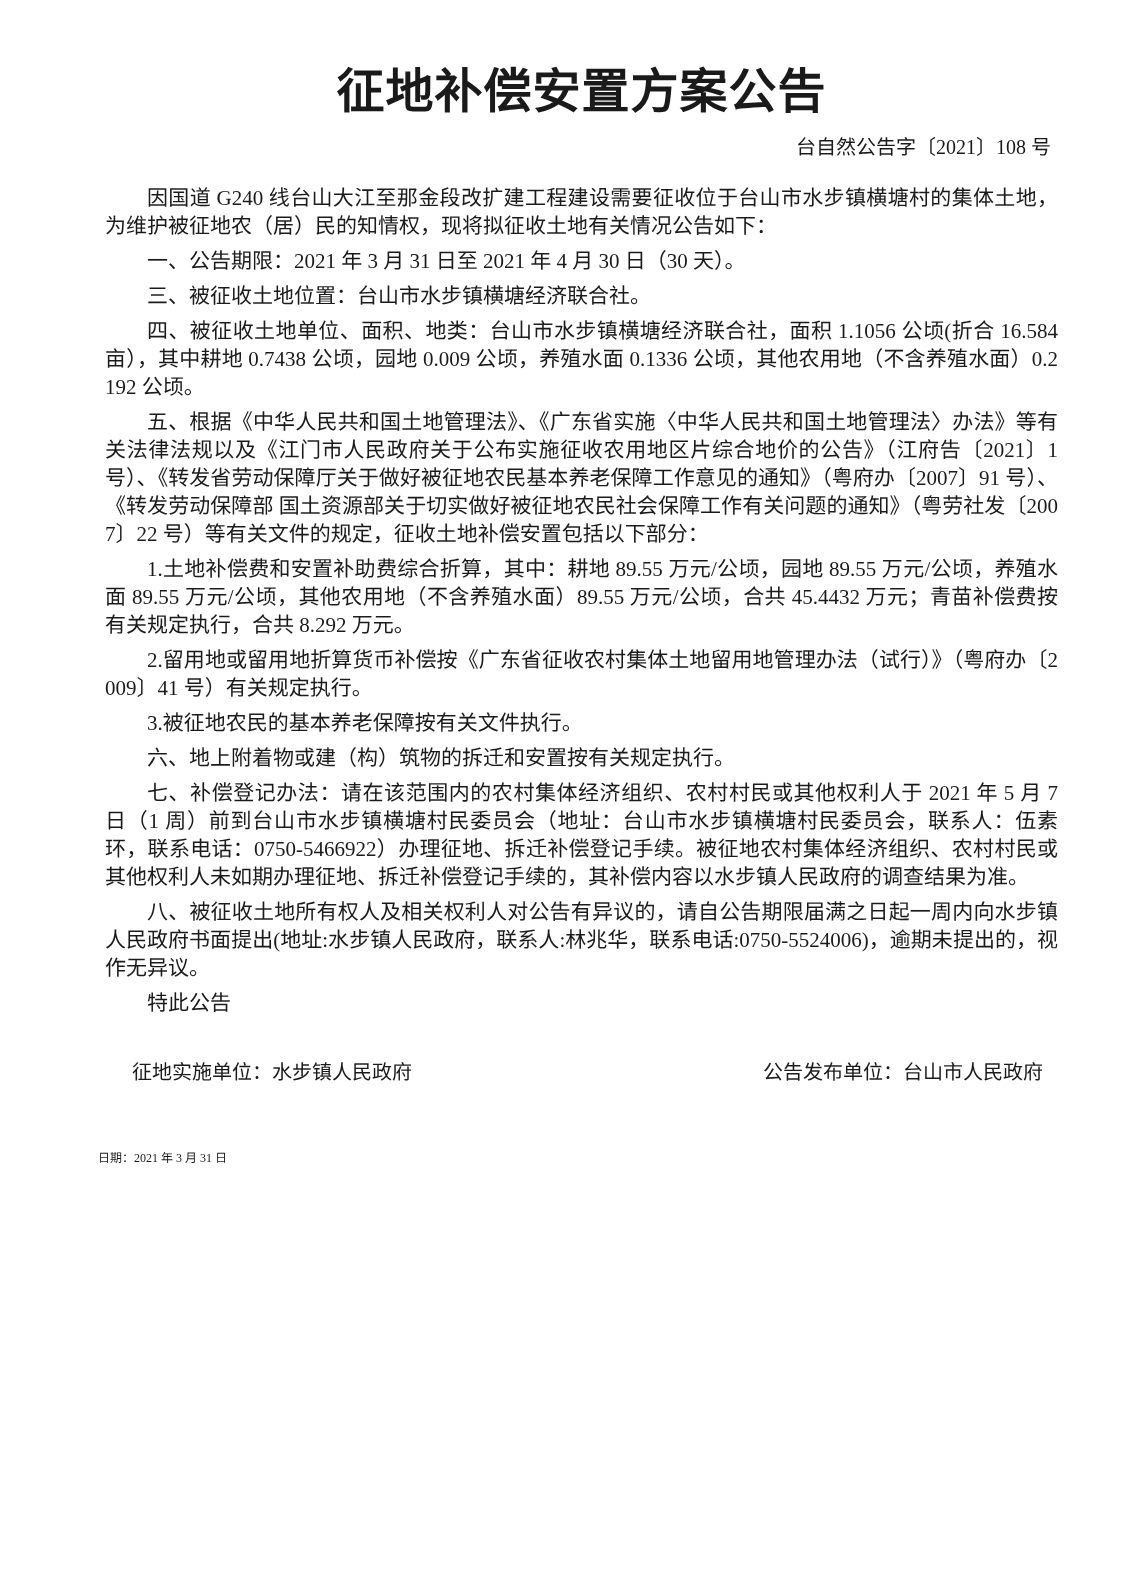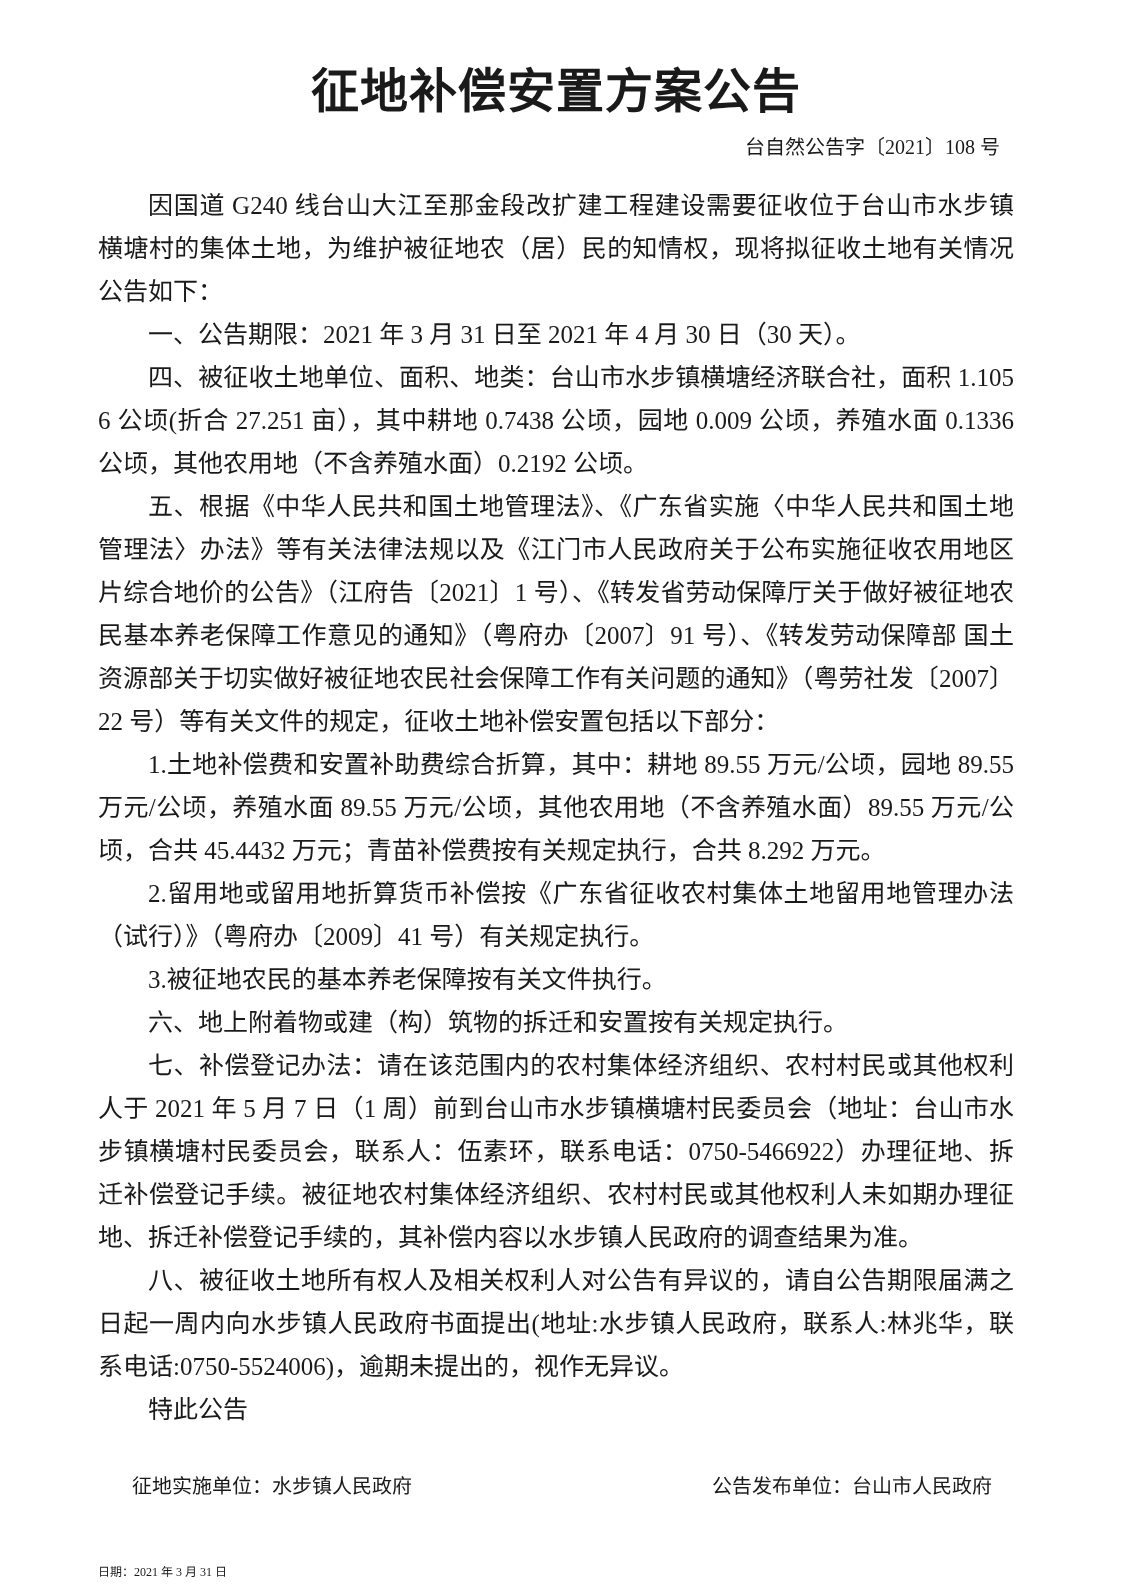--- a/index.html
+++ b/index.html
@@ -11,42 +11,42 @@
     width: 1122px;
     height: 1587px;
     overflow: hidden;
     font-family: "Liberation Serif", "DejaVu Serif", serif;
     color: #1a1a1a;
   }
   .page {
     box-sizing: border-box;
     width: 1122px;
     height: 1587px;
-    padding: 62px 108px 0 98px;
+    padding: 62px 57px 0 98px;
     background: #ffffff;
   }
   .doc-title {
     margin: 0 0 10px 0;
     font-size: 48px;
     font-weight: 700;
     text-align: center;
     letter-spacing: 1px;
     line-height: 60px;
   }
   .doc-number {
     font-size: 20px;
     text-align: right;
     padding-right: 14px;
     margin: 0 0 22px 0;
     line-height: 30px;
   }
   .doc-body p {
-    margin: 0;
-    font-size: 25px;
-    line-height: 43px;
+    margin: 7px;
+    font-size: 21px;
+    line-height: 28px;
     text-indent: 2em;
     text-align: justify;
     text-justify: inter-ideograph;
     word-break: break-all;
   }
   .footer-row {
     margin-top: 40px;
     display: flex;
     justify-content: space-between;
     align-items: flex-start;
@@ -68,21 +68,22 @@
 
 <div class="page">
 
   <h1 class="doc-title">征地补偿安置方案公告</h1>
 
   <div class="doc-number">台自然公告字〔2021〕108 号</div>
 
   <div class="doc-body">
     <p>因国道 G240 线台山大江至那金段改扩建工程建设需要征收位于台山市水步镇横塘村的集体土地，为维护被征地农（居）民的知情权，现将拟征收土地有关情况公告如下：</p>
     <p>一、公告期限：2021 年 3 月 31 日至 2021 年 4 月 30 日（30 天）。</p>
-    <p>四、被征收土地单位、面积、地类：台山市水步镇横塘经济联合社，面积 1.1056 公顷(折合 27.251 亩），其中耕地 0.7438 公顷，园地 0.009 公顷，养殖水面 0.1336 公顷，其他农用地（不含养殖水面）0.2192 公顷。</p>
+    <p>三、被征收土地位置：台山市水步镇横塘经济联合社。</p>
+    <p>四、被征收土地单位、面积、地类：台山市水步镇横塘经济联合社，面积 1.1056 公顷(折合 16.584 亩），其中耕地 0.7438 公顷，园地 0.009 公顷，养殖水面 0.1336 公顷，其他农用地（不含养殖水面）0.2192 公顷。</p>
     <p>五、根据《中华人民共和国土地管理法》、《广东省实施〈中华人民共和国土地管理法〉办法》等有关法律法规以及《江门市人民政府关于公布实施征收农用地区片综合地价的公告》（江府告〔2021〕1 号）、《转发省劳动保障厅关于做好被征地农民基本养老保障工作意见的通知》（粤府办〔2007〕91 号）、《转发劳动保障部 国土资源部关于切实做好被征地农民社会保障工作有关问题的通知》（粤劳社发〔2007〕22 号）等有关文件的规定，征收土地补偿安置包括以下部分：</p>
     <p>1.土地补偿费和安置补助费综合折算，其中：耕地 89.55 万元/公顷，园地 89.55 万元/公顷，养殖水面 89.55 万元/公顷，其他农用地（不含养殖水面）89.55 万元/公顷，合共 45.4432 万元；青苗补偿费按有关规定执行，合共 8.292 万元。</p>
     <p>2.留用地或留用地折算货币补偿按《广东省征收农村集体土地留用地管理办法（试行）》（粤府办〔2009〕41 号）有关规定执行。</p>
     <p>3.被征地农民的基本养老保障按有关文件执行。</p>
     <p>六、地上附着物或建（构）筑物的拆迁和安置按有关规定执行。</p>
     <p>七、补偿登记办法：请在该范围内的农村集体经济组织、农村村民或其他权利人于 2021 年 5 月 7 日（1 周）前到台山市水步镇横塘村民委员会（地址：台山市水步镇横塘村民委员会，联系人：伍素环，联系电话：0750-5466922）办理征地、拆迁补偿登记手续。被征地农村集体经济组织、农村村民或其他权利人未如期办理征地、拆迁补偿登记手续的，其补偿内容以水步镇人民政府的调查结果为准。</p>
     <p>八、被征收土地所有权人及相关权利人对公告有异议的，请自公告期限届满之日起一周内向水步镇人民政府书面提出(地址:水步镇人民政府，联系人:林兆华，联系电话:0750-5524006)，逾期未提出的，视作无异议。</p>
     <p>特此公告</p>
   </div>
 

